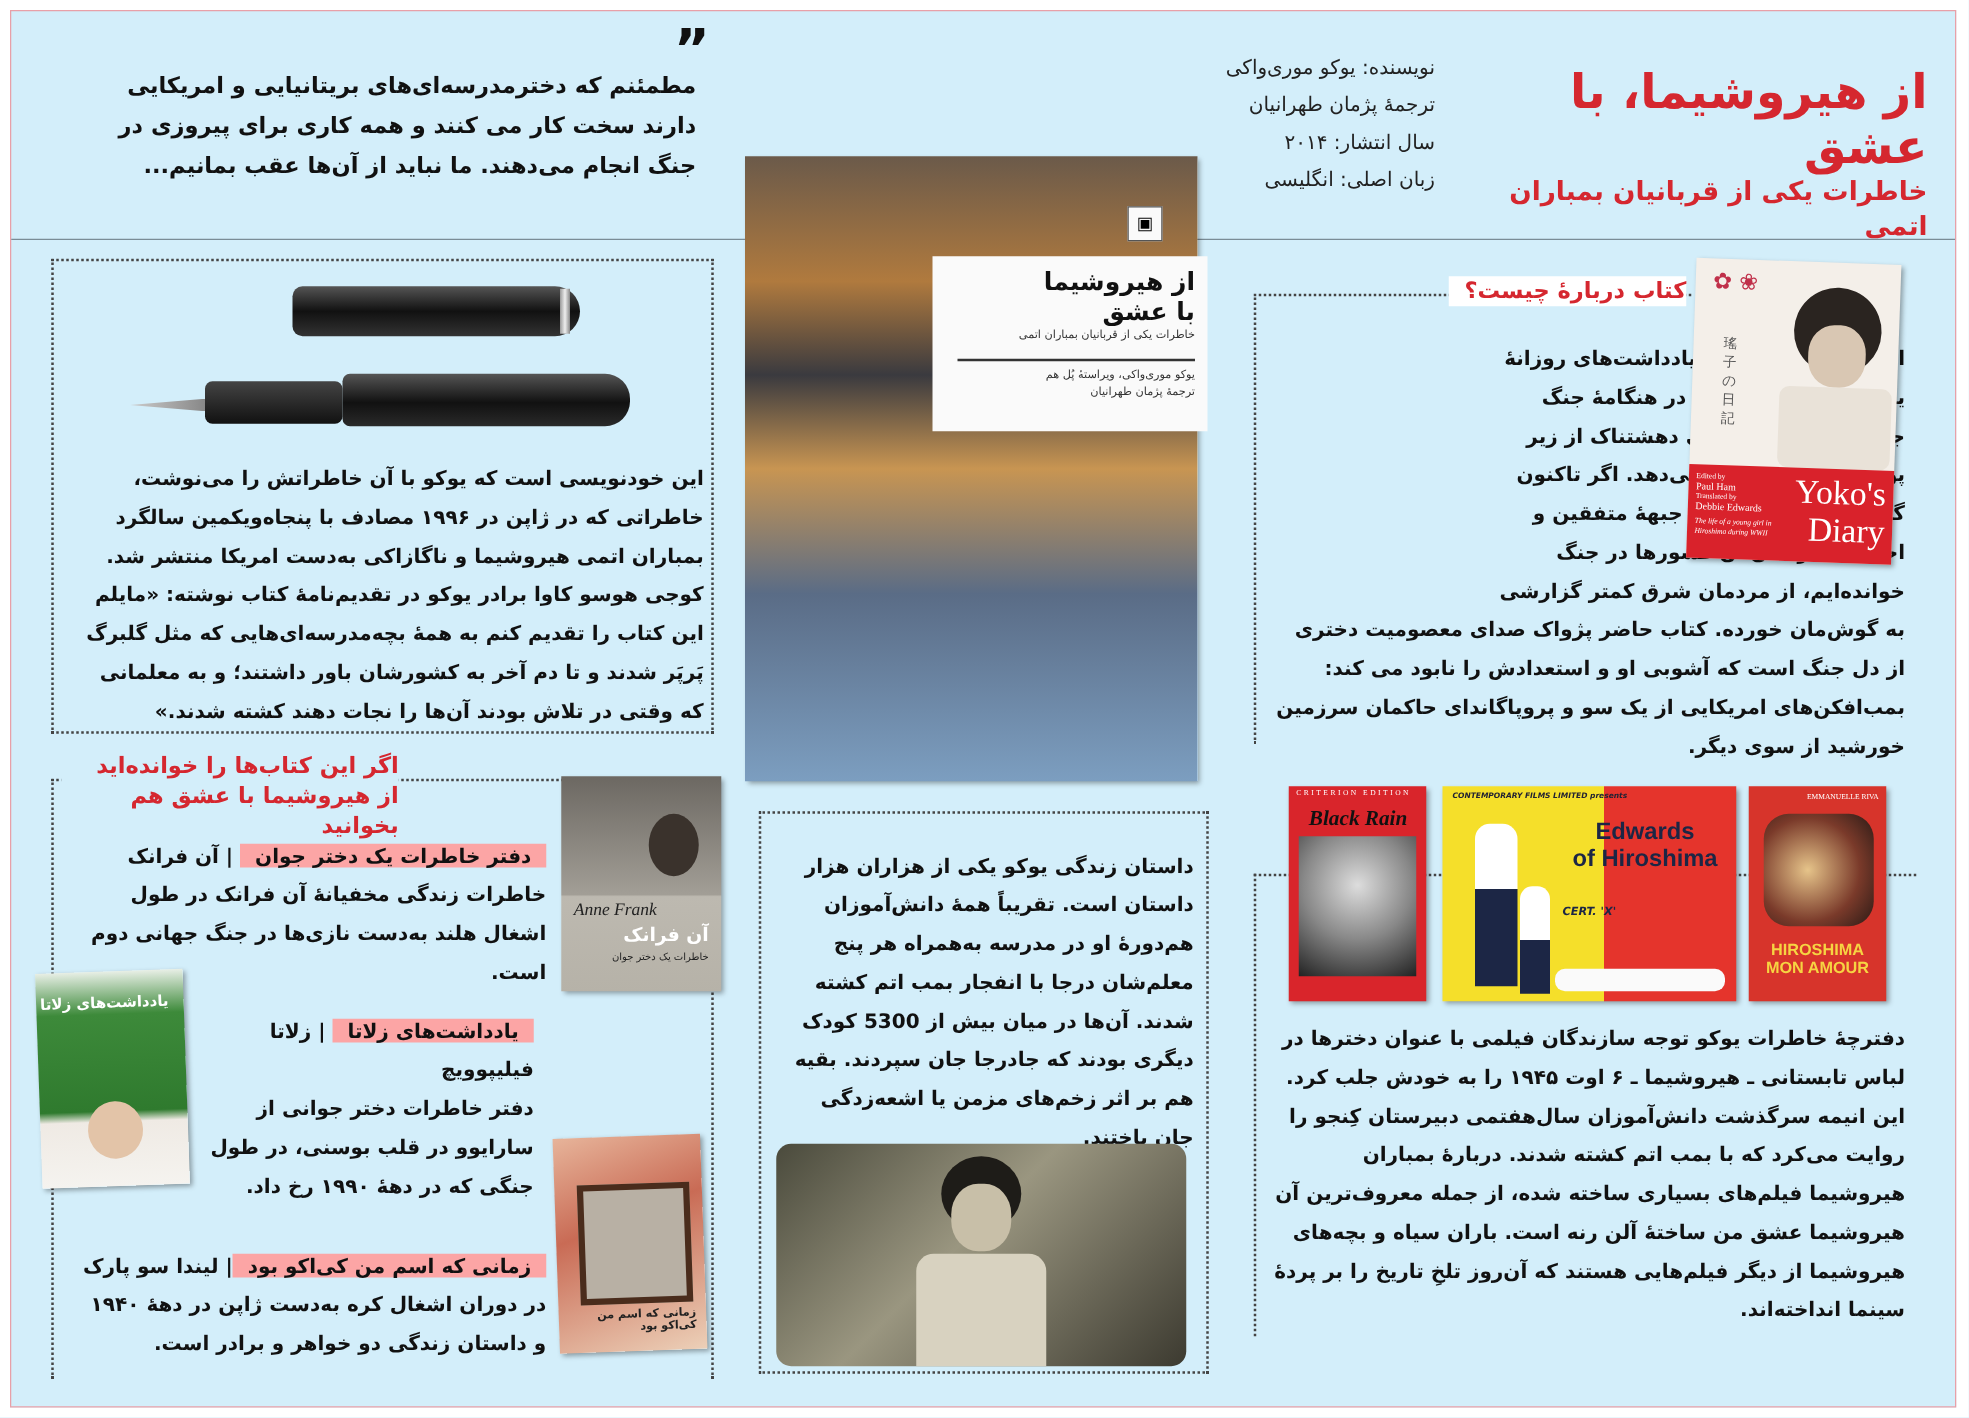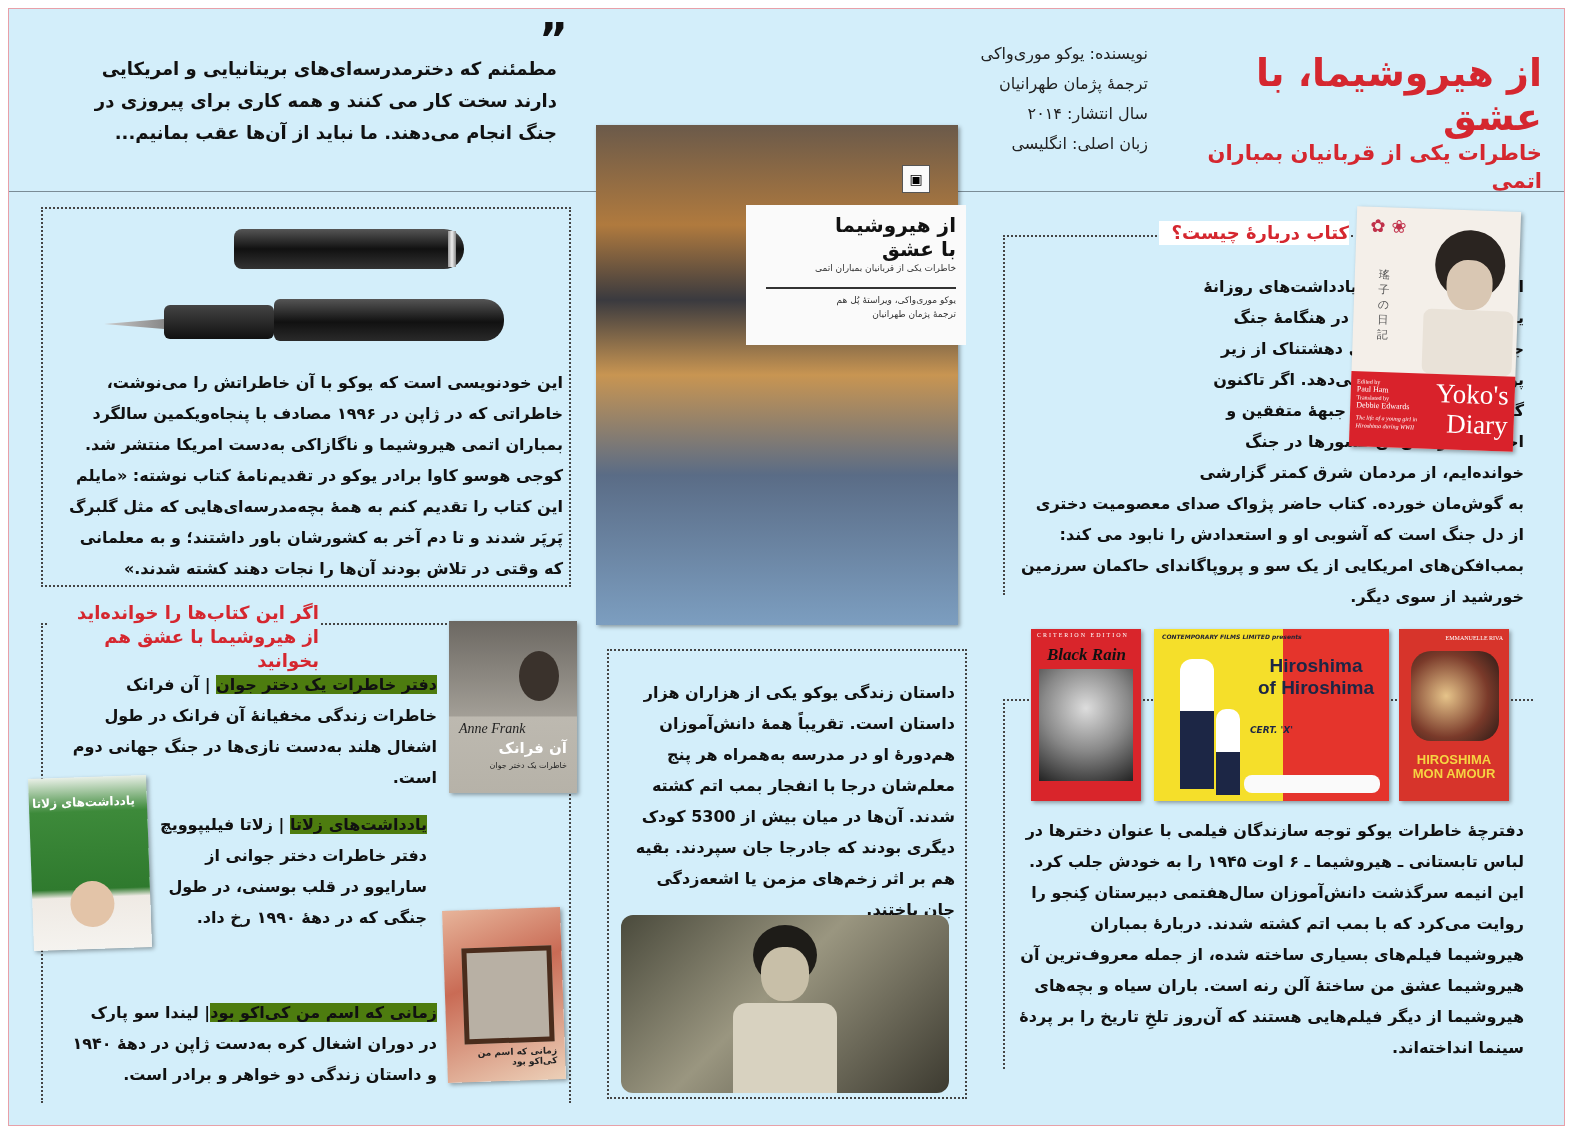--- a/index.html
+++ b/index.html
@@ -9,21 +9,21 @@
   .rtl{direction:rtl;text-align:right;}
   .hline{position:absolute;left:0;top:182px;width:100%;height:1px;background:#7a8c96;}
   .dotbox{position:absolute;border:2px dotted #444;box-sizing:border-box;}
   .title{color:#d5272f;font-weight:bold;font-size:38px;line-height:44px;}
   .subtitle{color:#d5272f;font-weight:bold;font-size:21px;line-height:28px;}
   .meta{font-size:16px;line-height:30px;color:#222;}
   .quote{font-size:18px;line-height:32px;font-weight:bold;color:#111;}
   .quote-mark{font-size:44px;font-weight:bold;line-height:30px;color:#111;}
   .body{font-size:16px;line-height:31px;color:#111;font-weight:bold;}
   .red-head{color:#d5272f;font-weight:bold;font-size:18px;line-height:24px;}
-  .hl{background:#4d7c0f;padding:0 0;}
+  .hl{background:#fca5a5;padding:0 12px;}
   .cover{position:absolute;box-shadow:2px 2px 4px rgba(0,0,0,.35);}
   .main-cover{background:linear-gradient(180deg,#6b5a4a 0%,#b07a3e 20%,#3a3a3f 35%,#c89552 50%,#5a6c86 70%,#7c9ec0 100%);}
   .cover-card{position:absolute;left:150px;top:80px;width:220px;height:140px;background:#fafafa;}
   .cover-title{font-size:20px;font-weight:bold;line-height:24px;color:#111;}
   .cover-sub{font-size:9px;color:#333;line-height:14px;}
   .logo-box{position:absolute;width:26px;height:26px;background:#fafafa;border:1px solid #555;display:flex;align-items:center;justify-content:center;font-size:14px;}
   .pen{position:absolute;}
   .yoko{background:#f4efe9;}
   .yoko-band{position:absolute;left:0;bottom:0;width:100%;height:75px;background:#d9222b;}
   .poster-text{font-family:"Liberation Serif",serif;color:#fff;}
@@ -120,21 +120,21 @@
     <div class="abs poster-text" style="right:6px;top:6px;font-size:6px;">EMMANUELLE RIVA</div>
     <div class="abs" style="left:12px;top:22px;width:88px;height:90px;background:radial-gradient(circle at 40% 50%,#e6c48a,#7a3a2a 60%,#2a1a16);border-radius:20px;"></div>
     <div class="abs poster-text" style="left:4px;top:124px;width:102px;text-align:center;font-family:'Liberation Sans',sans-serif;font-weight:bold;color:#f6d442;font-size:13px;line-height:14px;">HIROSHIMA MON AMOUR</div>
   </div>
 
   <div class="film cover" style="left:1145px;top:620px;width:235px;height:172px;background:linear-gradient(90deg,#f5df2a 55%,#e5342c 55%);">
     <div class="abs" style="left:8px;top:4px;font-size:6px;color:#223;font-style:italic;font-weight:bold;">CONTEMPORARY FILMS LIMITED presents</div>
     <div class="abs" style="left:26px;top:30px;width:34px;height:130px;background:linear-gradient(180deg,#fff 40%,#1c2645 40%);border-radius:12px 12px 0 0;"></div>
     <div class="abs" style="left:62px;top:80px;width:24px;height:86px;background:linear-gradient(180deg,#fff 50%,#1c2645 50%);border-radius:10px 10px 0 0;"></div>
     <div class="abs" style="left:92px;top:26px;width:140px;font-family:'Liberation Sans',sans-serif;font-weight:bold;font-size:19px;line-height:22px;color:#1c2645;text-align:center;">
-      <div>Hiroshima</div>
+      <div>Edwards</div>
       <div>of Hiroshima</div>
     </div>
     <div class="abs" style="left:96px;top:96px;font-size:9px;font-weight:bold;color:#1c2645;font-style:italic;">CERT. 'X'</div>
     <div class="abs" style="left:90px;top:146px;width:136px;height:18px;background:#fafafa;border-radius:8px;"></div>
   </div>
 
   <div class="film cover" style="left:1022px;top:620px;width:110px;height:172px;background:#d9252b;">
     <div class="abs poster-text" style="left:6px;top:3px;font-size:6px;letter-spacing:2px;">CRITERION EDITION</div>
     <div class="abs" style="left:16px;top:16px;font-family:'Liberation Serif',serif;font-style:italic;font-weight:bold;font-size:17px;color:#111;">Black Rain</div>
     <div class="abs" style="left:8px;top:40px;width:94px;height:112px;background:radial-gradient(circle at 50% 35%,#ddd,#888 50%,#222);"></div>

